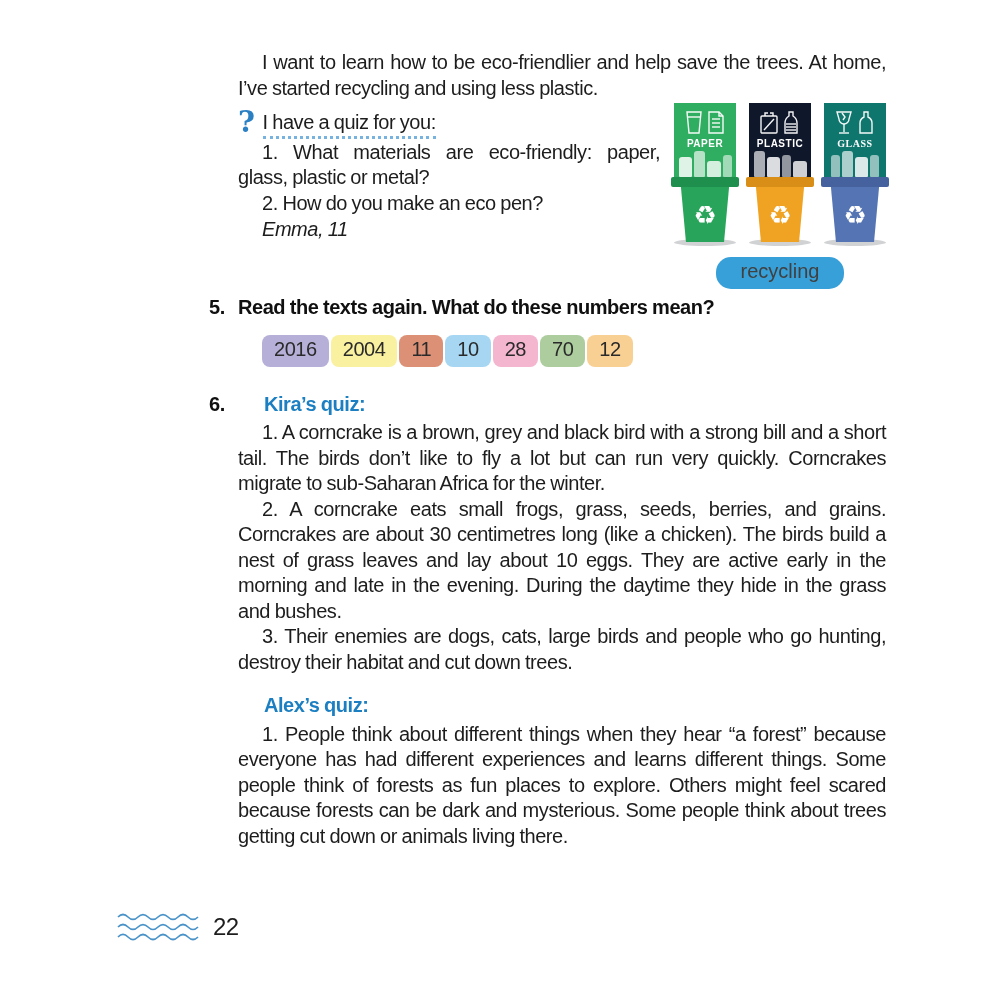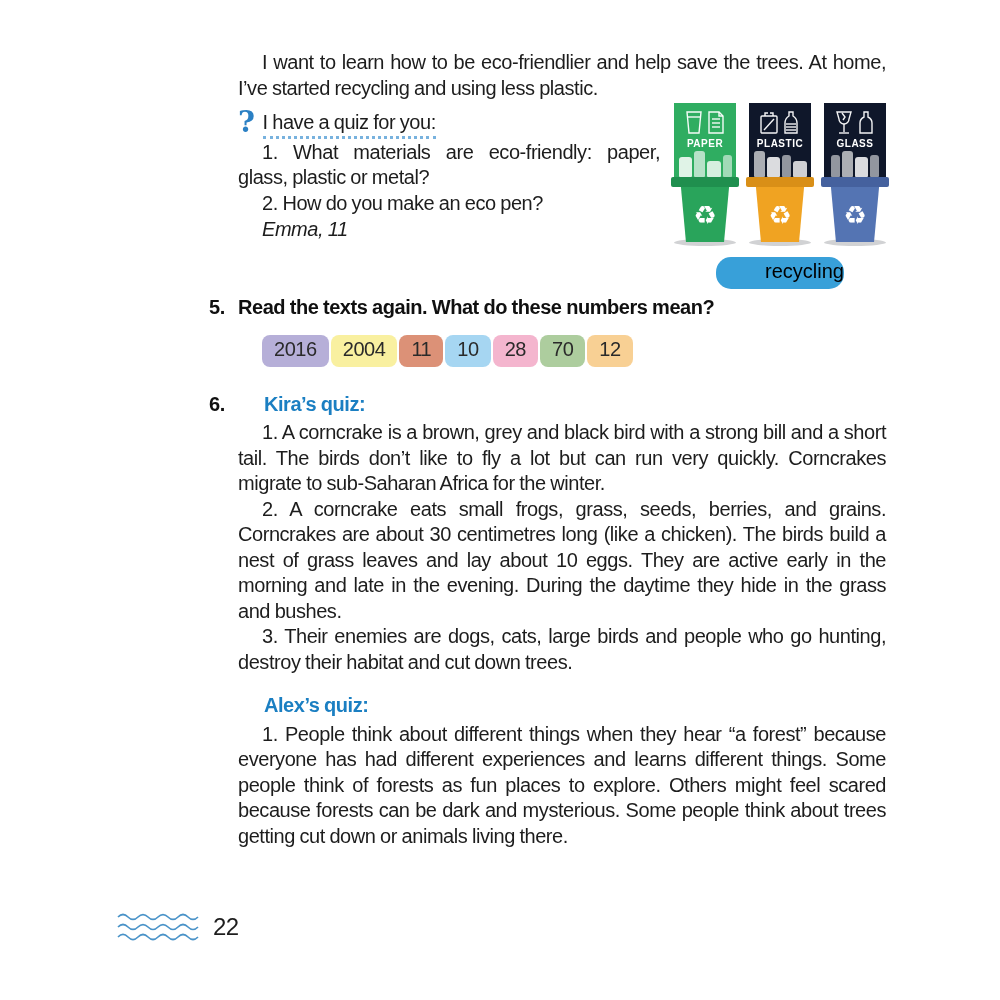--- a/index.html
+++ b/index.html
@@ -30,21 +30,21 @@
   .sil .s4 { width:9px;  height:22px; background:rgba(255,255,255,0.55); }
   .bin-rim { width:68px; height:10px; border-radius:2px; margin-top:0; }
   .bin-body { width:56px; height:55px; margin-top:0;
     clip-path:polygon(7% 0, 93% 0, 84% 100%, 16% 100%);
     display:flex; align-items:center; justify-content:center; }
   .recycle-glyph { color:#ffffff; font-size:26px; line-height:26px;
     font-family:"DejaVu Sans",sans-serif; }
   .bin-shadow { width:62px; height:7px; background:rgba(90,95,100,0.28);
     border-radius:50%; margin-top:-3px; }
   .fig-caption { display:block; width:128px; margin:11px auto 0;
-    text-align:right; color:#000000; font-size:20px; letter-spacing:0;
+    text-align:center; color:#404040; font-size:20px; letter-spacing:0;
     padding:2px 0 4px; border-radius:15px; }
 
   
   .quiz-intro { margin-top:9px; margin-bottom:4px; }
   .qmark { color:#2b80c4; font-weight:bold; font-size:29px; vertical-align:-3px;
     margin-right:8px; font-family:"DejaVu Serif",serif; }
   .quiz-intro-text { border-bottom:3px dotted #78b2de; padding-bottom:3px; }
   .author { font-style:italic; text-indent:24px; margin-top:1px; }
 
   
@@ -127,21 +127,21 @@
               </span>
           </div>
           <div class="bin-rim" style="background: rgb(217, 143, 23);"></div>
           <div class="bin-body" style="background: rgb(240, 163, 34);">
             <span class="recycle-glyph">♻</span>
           </div>
           <div class="bin-shadow"></div>
         </div>
 
         <div class="bin-col">
-          <div class="bin-panel" style="background: #0f172a;">
+          <div class="bin-panel" style="background: #0f766e; font-family: Liberation Serif, serif;">
             <span class="bin-icons">
               <svg width="44" height="27" viewBox="0 0 44 27" fill="none" stroke="rgba(255,255,255,0.95)" stroke-width="1.4">
                 <path d="M4 3 h14 l-2 7 a5 5 0 0 1 -10 0 z"></path>
                   <line x1="11" y1="15" x2="11" y2="23"></line>
                   <line x1="6" y1="24" x2="16" y2="24"></line>
                   <path d="M9 4 l3 4 l-2 3"></path>
                 <path d="M31 3 h4 v5 c2 1 4 3 4 6 v10 h-12 v-10 c0-3 2-5 4-6 z"></path>
               </svg>
             </span>
             <span class="bin-label">GLASS</span>

